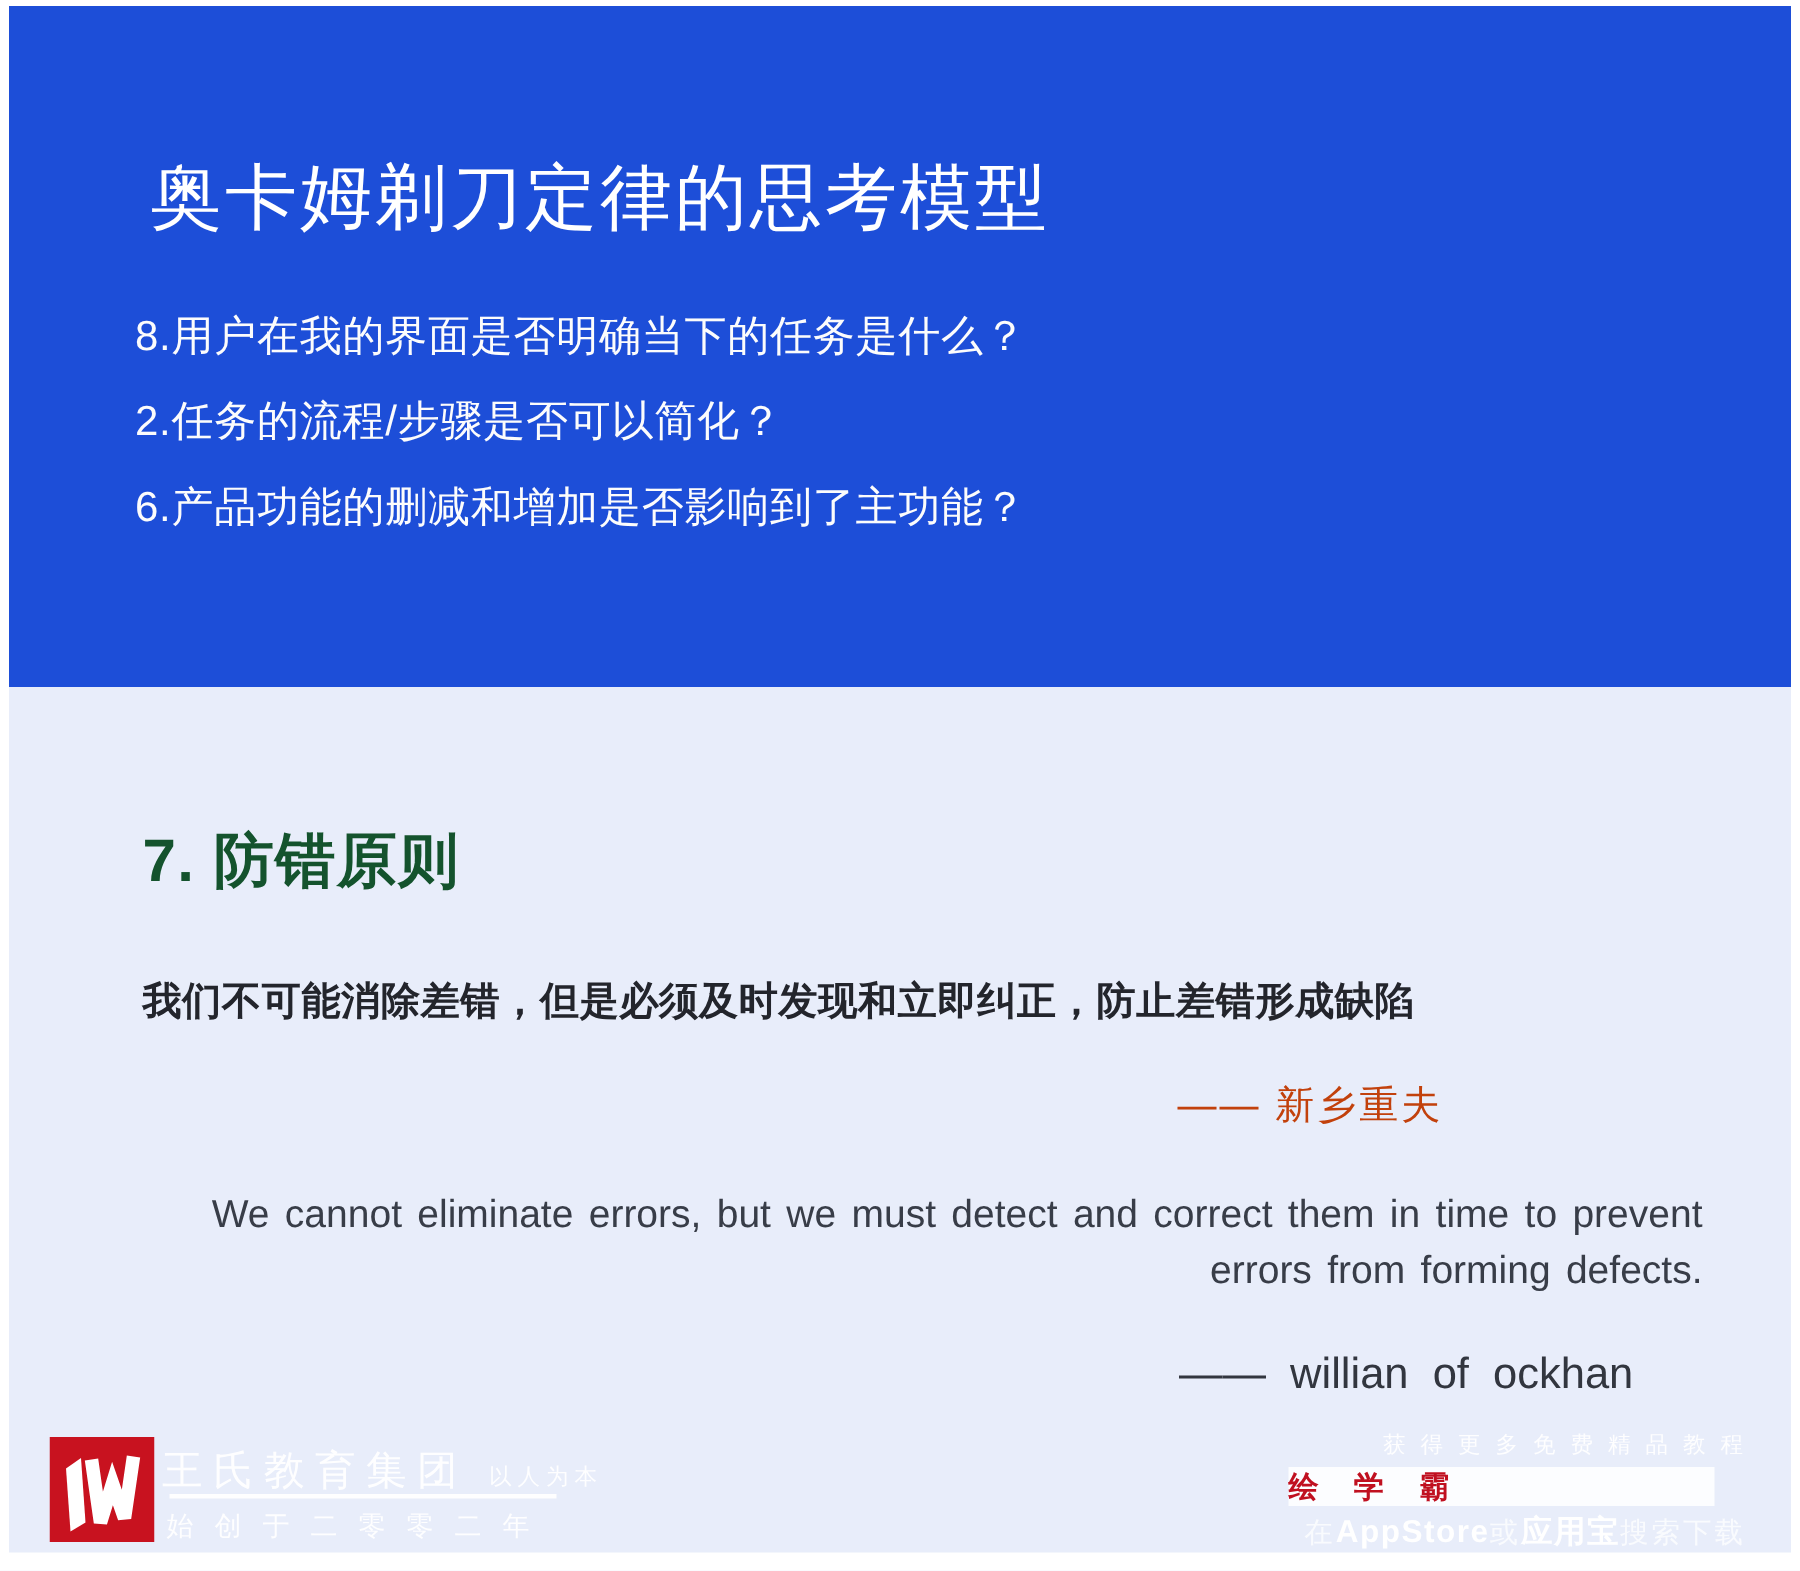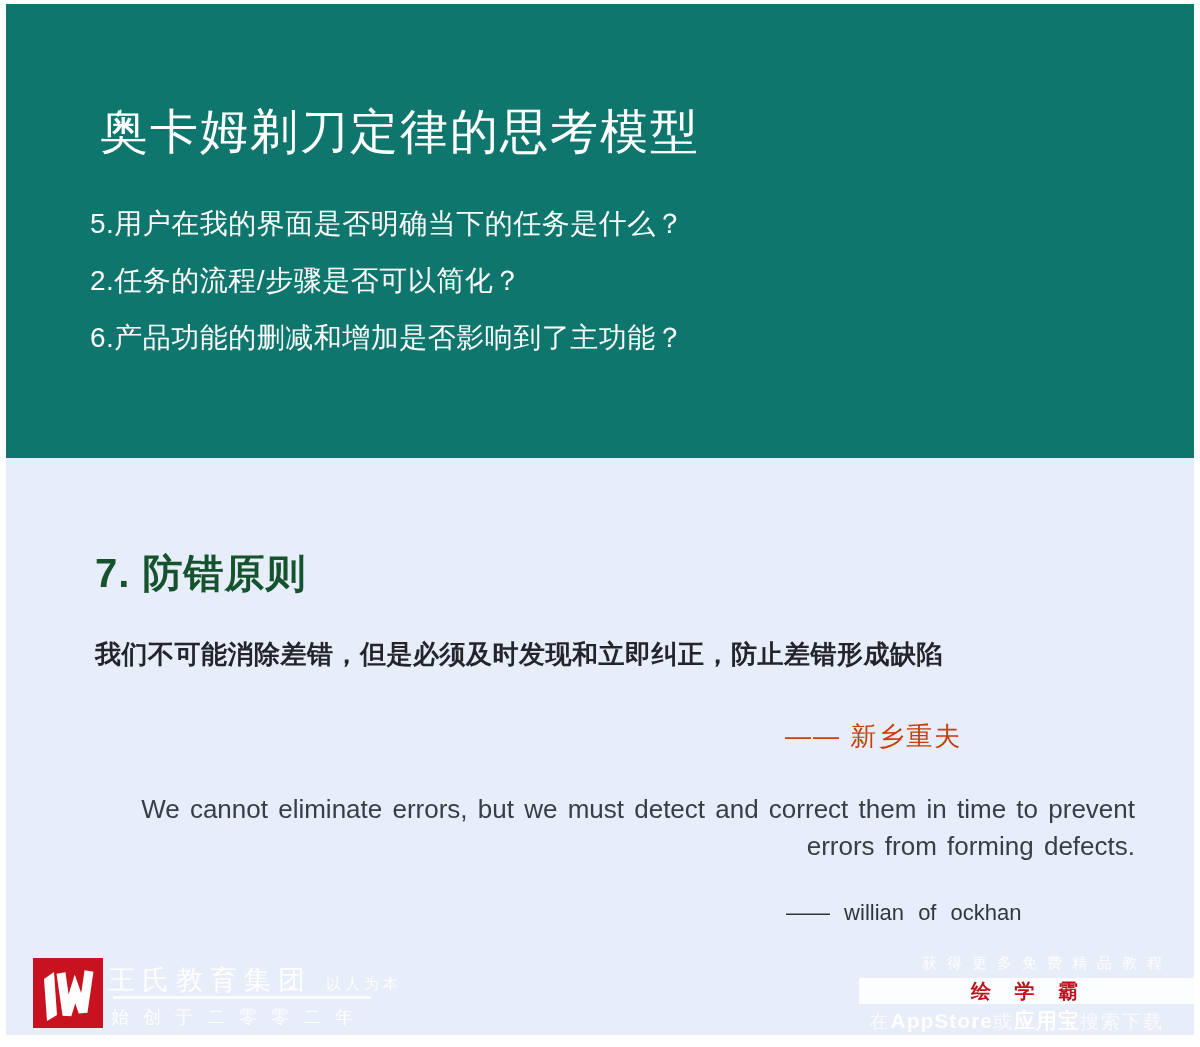--- a/index.html
+++ b/index.html
@@ -10,21 +10,21 @@
     overflow: hidden;
     position: relative;
   }
   .page { position: absolute; left: 0; top: 0; width: 1200px; height: 1047px; }
 
   
   .dark-panel {
     position: absolute;
     left: 6px; top: 4px;
     width: 1188px; height: 528px;
-    background: #0f766e;
+    background: #1d4ed8;
   }
   .slide-title {
     position: absolute;
     left: 94px; top: 96px;
     font-size: 48px;
     font-weight: 400;
     letter-spacing: 2px;
     color: #ffffff;
     white-space: nowrap;
   }
@@ -50,21 +50,21 @@
     position: absolute;
     left: 89px; top: 88px;
     font-size: 40px;
     font-weight: 700;
     letter-spacing: 1px;
     color: #14532d;
     white-space: nowrap;
   }
   .quote-zh {
     position: absolute;
-    left: 89px; top: 179px;
+    left: 89px; top: 192px;
     font-size: 26px;
     font-weight: 700;
     letter-spacing: 0.5px;
     color: #23252c;
     white-space: nowrap;
   }
   .attribution-zh {
     position: absolute;
     left: 779px; top: 261px;
     font-size: 26px;
@@ -80,21 +80,21 @@
     font-size: 26px;
     font-weight: 400;
     color: #383d48;
     line-height: 37px;
     word-spacing: 3px;
     text-align: right;
   }
   .attribution-en {
     position: absolute;
     left: 780px; top: 442px;
-    font-size: 22px;
+    font-size: 29px;
     font-weight: 400;
     color: #32363f;
     word-spacing: 8px;
     white-space: nowrap;
   }
 
   
   .brand-block { position: absolute; left: 27px; top: 498px; height: 74px; }
   .brand-logo {
     position: absolute; left: 0; top: 2px;
@@ -139,23 +139,23 @@
     font-weight: 500;
     letter-spacing: 10px;
     color: rgba(255,255,255,0.92);
     white-space: nowrap;
     text-align: right;
     margin-right: -8px;
   }
   .app-badge {
     margin-top: 5px;
     margin-left: 5px;
-    width: 340px; height: 26px;
+    width: 284px; height: 26px;
     background: rgba(255,255,255,0.85);
-    display: flex; align-items: center; justify-content: center;
+    display: flex; align-items: center; justify-content: flex-start;
   }
   .app-name {
     font-size: 20px;
     font-weight: 700;
     letter-spacing: 9px;
     color: #c01020;
     white-space: nowrap;
   }
   .promo-line2 {
     margin-top: 3px;
@@ -173,21 +173,21 @@
   .promo-line2 .zh-light { letter-spacing: 2px; }
 </style>
 </head>
 <body>
 
 <div class="page">
 
   <section class="dark-panel">
     <h1 class="slide-title">奥卡姆剃刀定律的思考模型</h1>
     <div class="model-list">
-      <div class="model-item">5.用户在我的界面是否明确当下的任务是什么？</div>
+      <div class="model-item">8.用户在我的界面是否明确当下的任务是什么？</div>
       <div class="model-item">2.任务的流程/步骤是否可以简化？</div>
       <div class="model-item">6.产品功能的删减和增加是否影响到了主功能？</div>
     </div>
   </section>
 
   <section class="light-panel">
     <h2 class="section-heading">7. 防错原则</h2>
 
     <p class="quote-zh">我们不可能消除差错，但是必须及时发现和立即纠正，防止差错形成缺陷</p>
 

